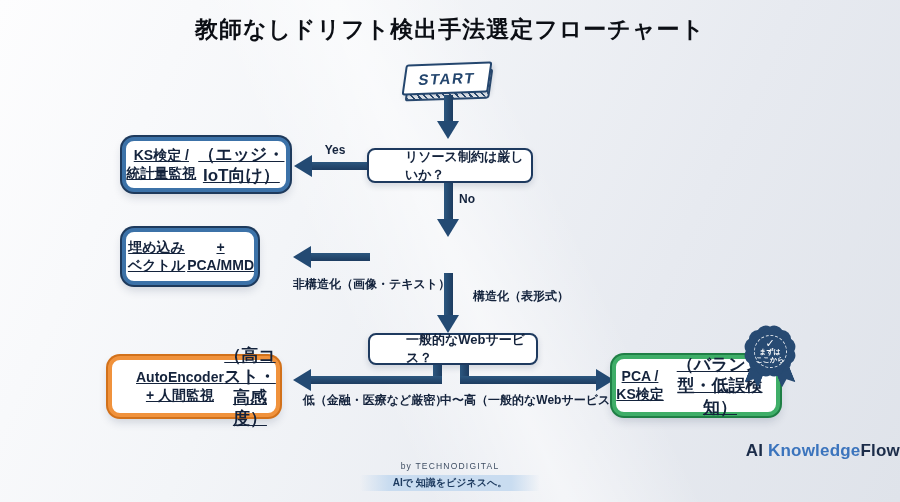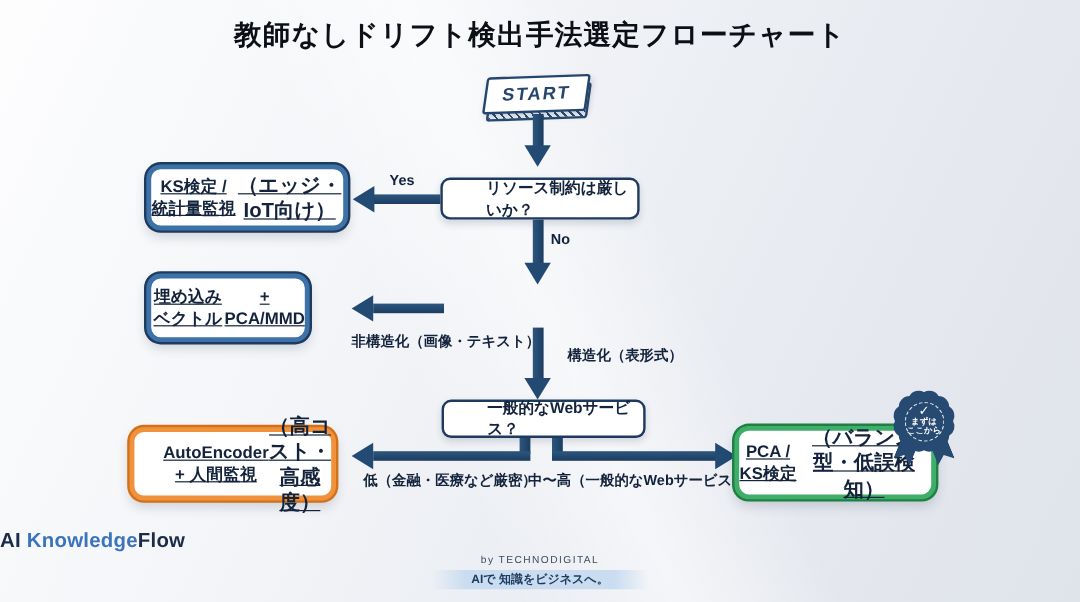--- a/index.html
+++ b/index.html
@@ -68,21 +68,21 @@
   .ribbon.r { right:5px; transform:rotate(-22deg); }
   .seal-sq { position:absolute; left:5px; top:2px; width:42px; height:42px; background:#274a72; border-radius:9px; }
   .seal-core {
     position:absolute; left:7px; top:4px; width:38px; height:38px; border-radius:50%;
     background:#274a72; display:flex; flex-direction:column; align-items:center; justify-content:center;
   }
   .seal-ring { position:absolute; inset:2.5px; border:1px dashed rgba(255,255,255,.85); border-radius:50%; }
   .seal-check { font-size:11px; line-height:10px; color:#fff; font-weight:bold; }
   .seal-t { font-size:7px; line-height:8px; color:#fff; font-weight:bold; }
   
-  .flogo { position:absolute; top:441px; left:0; width:100%; text-align:left; font-size:17px; font-weight:bold; letter-spacing:.2px; }
+  .flogo { position:absolute; top:441px; left:0; width:100%; text-align:right; font-size:17px; font-weight:bold; letter-spacing:.2px; }
   .flogo .dk { color:#1b2c49; }
   .flogo .bl { color:#3b74bd; }
   .fby { position:absolute; top:461px; left:0; width:100%; text-align:center; font-size:8.5px; font-weight:normal; letter-spacing:1.2px; color:#3f4e63; }
   .ftag {
     position:absolute; top:475px; left:360px; width:180px; height:16px; border-radius:2px;
     background:linear-gradient(90deg,rgba(201,220,240,0) 0%,#c9dcf0 16%,#c9dcf0 84%,rgba(201,220,240,0) 100%);
     display:flex; align-items:center; justify-content:center;
     font-size:10px; font-weight:bold; color:#1d3a5f;
   }
 </style>

